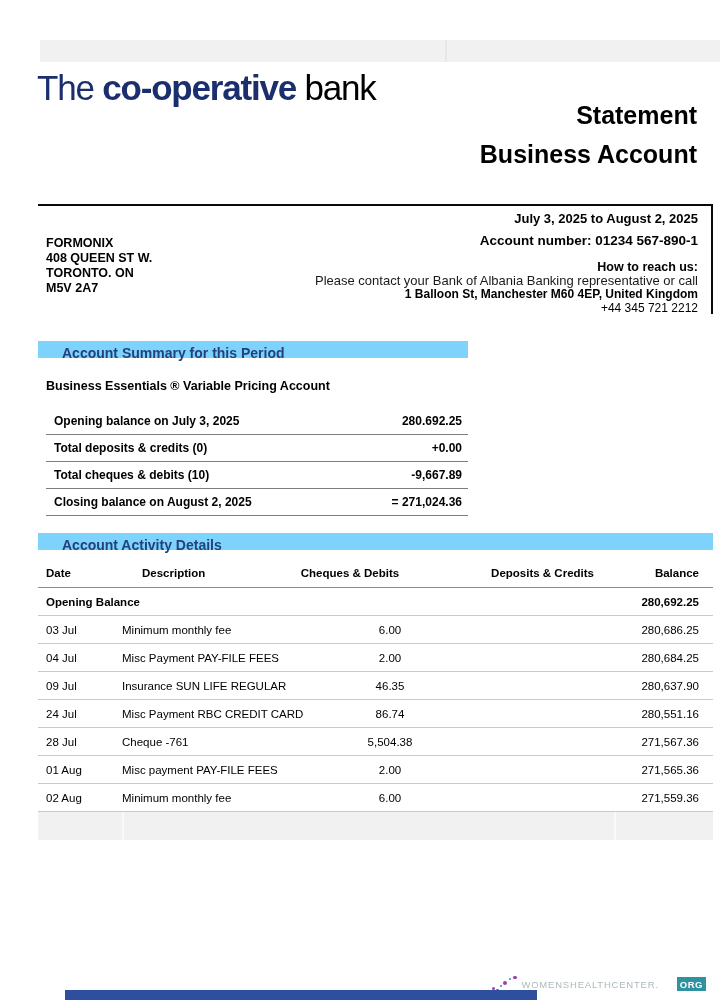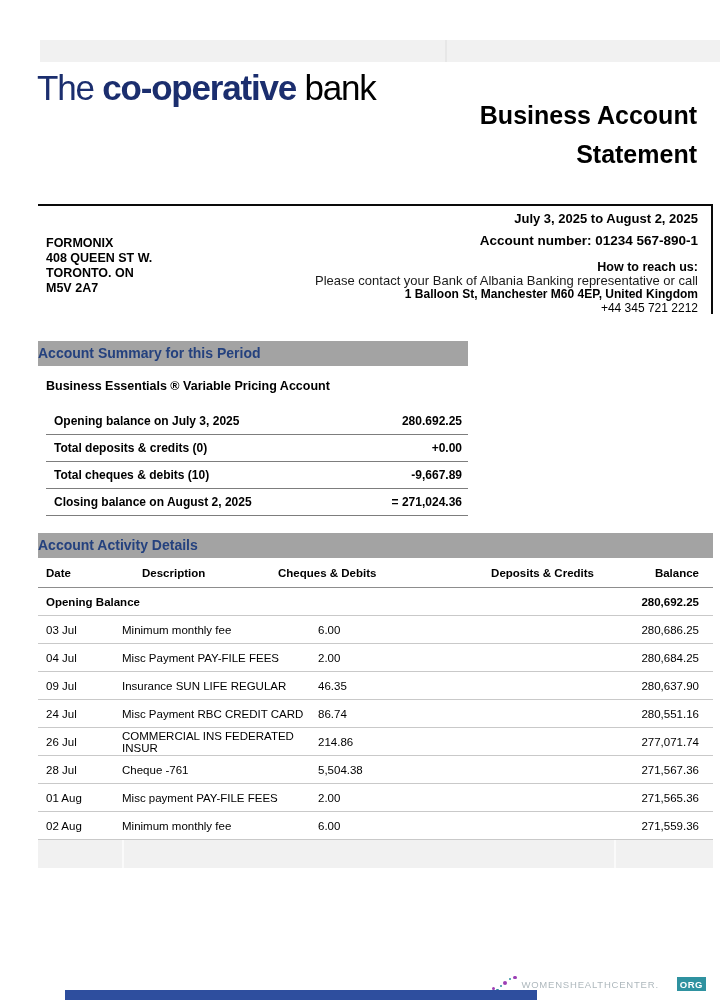--- a/index.html
+++ b/index.html
@@ -29,38 +29,38 @@
 
   .recipient { position:absolute; left:46px; top:236px; font-size:12.5px; font-weight:700; line-height:15px; }
 
   .contact { position:absolute; right:22px; top:260px; text-align:right; }
   .contact-heading { font-size:12.5px; font-weight:700; line-height:15px; }
   .contact-line1   { font-size:13px;  line-height:12px; color:#1a1a1a; }
   .contact-line2   { font-size:12px;   font-weight:700; line-height:14px; }
   .contact-phone   { font-size:12px;   line-height:14px; }
 
   
-  .band { position:absolute; background:#a3a3a3; color:#24417e; font-weight:700; font-size:14px; line-height:25px; height:25px; padding-left:0; }
+  .band { position:absolute; background:#7dd3fc; color:#24417e; font-weight:700; font-size:14px; line-height:25px; height:17px; padding-left:24px; }
   .band-summary  { left:38px; top:341px; width:430px; }
   .band-activity { left:38px; top:533px; width:675px; }
 
   .product { position:absolute; left:46px; top:379px; font-size:12.5px; font-weight:700; }
 
   
   .summary-table { position:absolute; left:38px; top:408px; width:430px; }
   .srow { display:flex; justify-content:space-between; align-items:center; height:27px; border-bottom:1px solid #7d7d7d; padding:0 6px 0 8px; font-size:12px; font-weight:700;margin-left:8px; }
 
   
   .atable { position:absolute; left:38px; top:558px; width:675px; font-size:11.5px; }
   .ahead { display:flex; align-items:center; height:30px; font-weight:700; border-bottom:1.5px solid #8d8d8d;gap:20px; }
   .arow  { display:flex; align-items:center; height:28px; border-bottom:1px solid #c9c9c9; }
   .arow-opening { font-weight:700; }
   .c-date   { width:84px;  padding-left:8px; }
   .c-desc   { flex:1; }
-  .c-debit  { width:144px; text-align:left; }
+  .c-debit  { width:144px; text-align:center; }
   .c-credit { width:152px; text-align:right; }
   .c-bal    { width:99px;  text-align:right; padding-right:14px; }
   .afoot { position:relative; height:28px; background:#f1f1f1; }
   .afoot-div1 { position:absolute; left:84px;  top:0; width:2px; height:28px; background:#fafafa; }
   .afoot-div2 { position:absolute; left:576px; top:0; width:2px; height:28px; background:#fafafa; }
 
   
   .footer-logo { position:absolute; right:14px; top:975px; height:18px; display:flex; align-items:center; }
   .dots { position:relative; width:26px; height:17px; margin-right:3px; }
   .dot { position:absolute; border-radius:50%; }
@@ -83,22 +83,22 @@
 
   <div class="top-bar">
     <div class="top-bar-divider"></div>
   </div>
 
   <div class="logo">
     <span class="logo-the">The </span><span class="logo-coop">co-operative</span><span class="logo-bank"> bank</span>
   </div>
 
   <div class="doc-title">
+    <div>Statement</div>
     <div>Business Account</div>
-    <div>Statement</div>
   </div>
 
   <div class="rule-h"></div>
   <div class="rule-v"></div>
 
   <div class="period">July 3, 2025 to August 2, 2025</div>
   <div class="acct-num">Account number: 01234 567-890-1</div>
 
   <div class="recipient">
     <div>FORMONIX</div>
@@ -176,27 +176,20 @@
       <span class="c-debit">46.35</span>
       <span class="c-credit"></span>
       <span class="c-bal">280,637.90</span>
     </div>
     <div class="arow">
       <span class="c-date">24 Jul</span>
       <span class="c-desc">Misc Payment RBC CREDIT CARD</span>
       <span class="c-debit">86.74</span>
       <span class="c-credit"></span>
       <span class="c-bal">280,551.16</span>
-    </div>
-    <div class="arow">
-      <span class="c-date">26 Jul</span>
-      <span class="c-desc">COMMERCIAL INS FEDERATED INSUR</span>
-      <span class="c-debit">214.86</span>
-      <span class="c-credit"></span>
-      <span class="c-bal">277,071.74</span>
     </div>
     <div class="arow">
       <span class="c-date">28 Jul</span>
       <span class="c-desc">Cheque -761</span>
       <span class="c-debit">5,504.38</span>
       <span class="c-credit"></span>
       <span class="c-bal">271,567.36</span>
     </div>
     <div class="arow">
       <span class="c-date">01 Aug</span>

